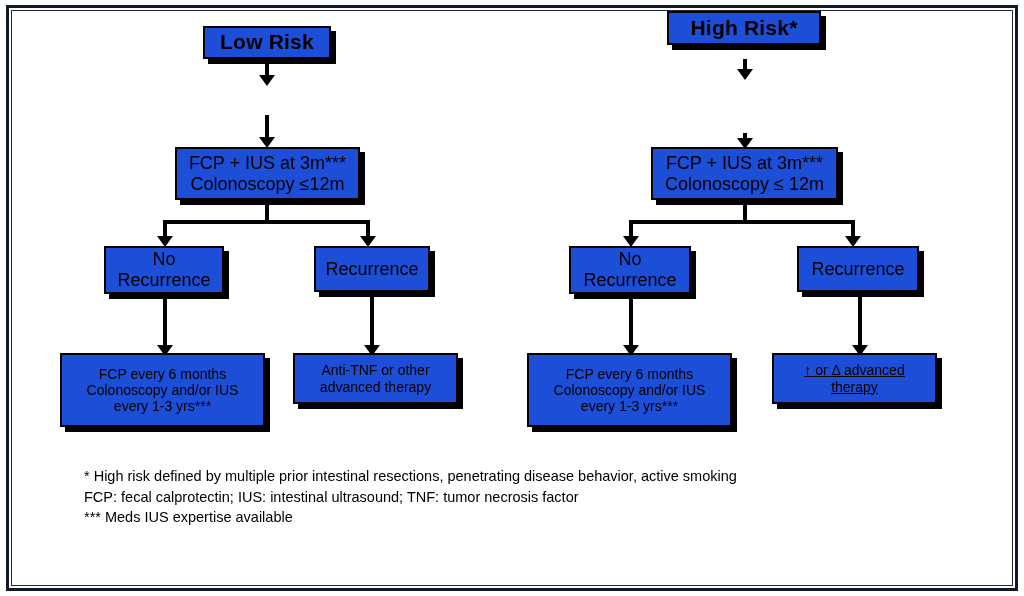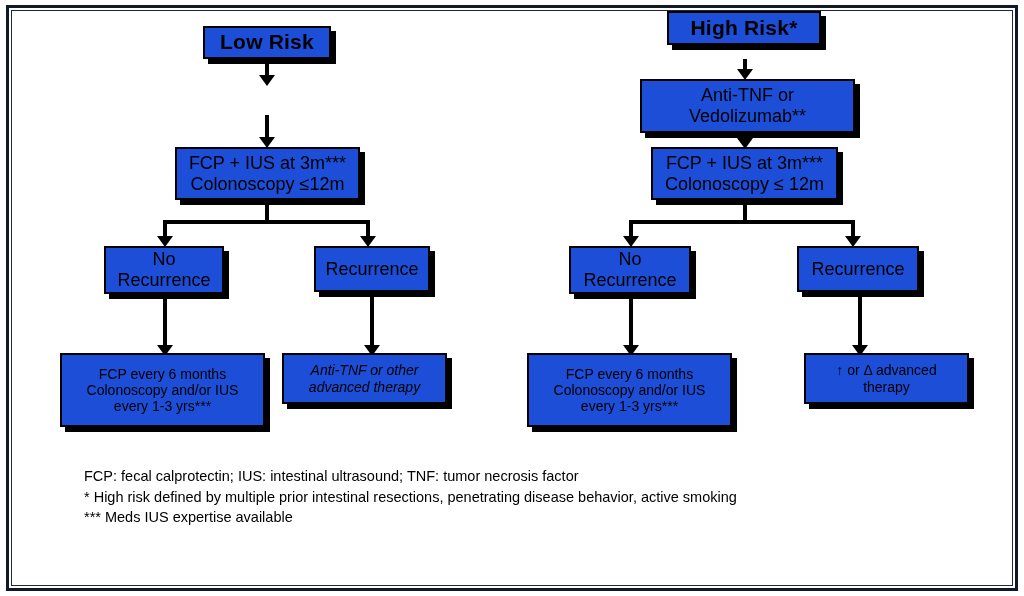--- a/index.html
+++ b/index.html
@@ -138,30 +138,28 @@
     <div class="vline" style="left:163px; top:294px; height:56px;"></div>
     <div class="arrowhead" style="left:157px; top:345px;"></div>
 
     <div class="vline" style="left:370px; top:292px; height:58px;"></div>
     <div class="arrowhead" style="left:364px; top:345px;"></div>
 
     <div class="node small" style="left:60px; top:353px; width:205px; height:74px;">FCP every 6 months
 Colonoscopy and/or IUS
 every 1-3 yrs***</div>
 
-    <div class="node small" style="left:282px; top:353px; width:165px; height:51px;font-style:italic;">Anti-TNF or other
+    <div class="node small" style="left:293px; top:353px; width:165px; height:51px;">Anti-TNF or other
 advanced therapy</div>
 
     <div class="node head" style="left:667px; top:11px; width:154px; height:34px;">High Risk*</div>
 
     <div class="vline" style="left:743px; top:59px; height:14px;"></div>
     <div class="arrowhead" style="left:737px; top:69px;"></div>
 
-    <div class="node body" style="left:640px; top:79px; width:215px; height:54px;">Anti-TNF or
-Vedolizumab**</div>
 
     <div class="vline" style="left:743px; top:133px; height:10px;"></div>
     <div class="arrowhead" style="left:737px; top:138px;"></div>
 
     <div class="node body" style="left:651px; top:147px; width:187px; height:53px;">FCP + IUS at 3m***
 Colonoscopy ≤ 12m</div>
 
     <div class="vline" style="left:743px; top:200px; height:22px;"></div>
     <div class="hline" style="left:629px; top:220px; width:226px;"></div>
     <div class="vline" style="left:629px; top:220px; height:20px;"></div>
@@ -177,24 +175,24 @@
     <div class="vline" style="left:629px; top:294px; height:56px;"></div>
     <div class="arrowhead" style="left:623px; top:345px;"></div>
 
     <div class="vline" style="left:858px; top:292px; height:58px;"></div>
     <div class="arrowhead" style="left:852px; top:345px;"></div>
 
     <div class="node small" style="left:527px; top:353px; width:205px; height:74px;">FCP every 6 months
 Colonoscopy and/or IUS
 every 1-3 yrs***</div>
 
-    <div class="node small" style="left:804px; top:353px; width:165px; height:51px;">↑ or Δ advanced
+    <div class="node small" style="left:772px; top:353px; width:165px; height:51px;text-decoration:underline;">↑ or Δ advanced
 therapy</div>
 
   </div>
 
   <div id="footnotes">
+    <div>* High risk defined by multiple prior intestinal resections, penetrating disease behavior, active smoking</div>
     <div>FCP: fecal calprotectin; IUS: intestinal ultrasound; TNF: tumor necrosis factor</div>
-    <div>* High risk defined by multiple prior intestinal resections, penetrating disease behavior, active smoking</div>
     <div>*** Meds IUS expertise available</div>
   </div>
 
 </div>
 
 </body></html>

